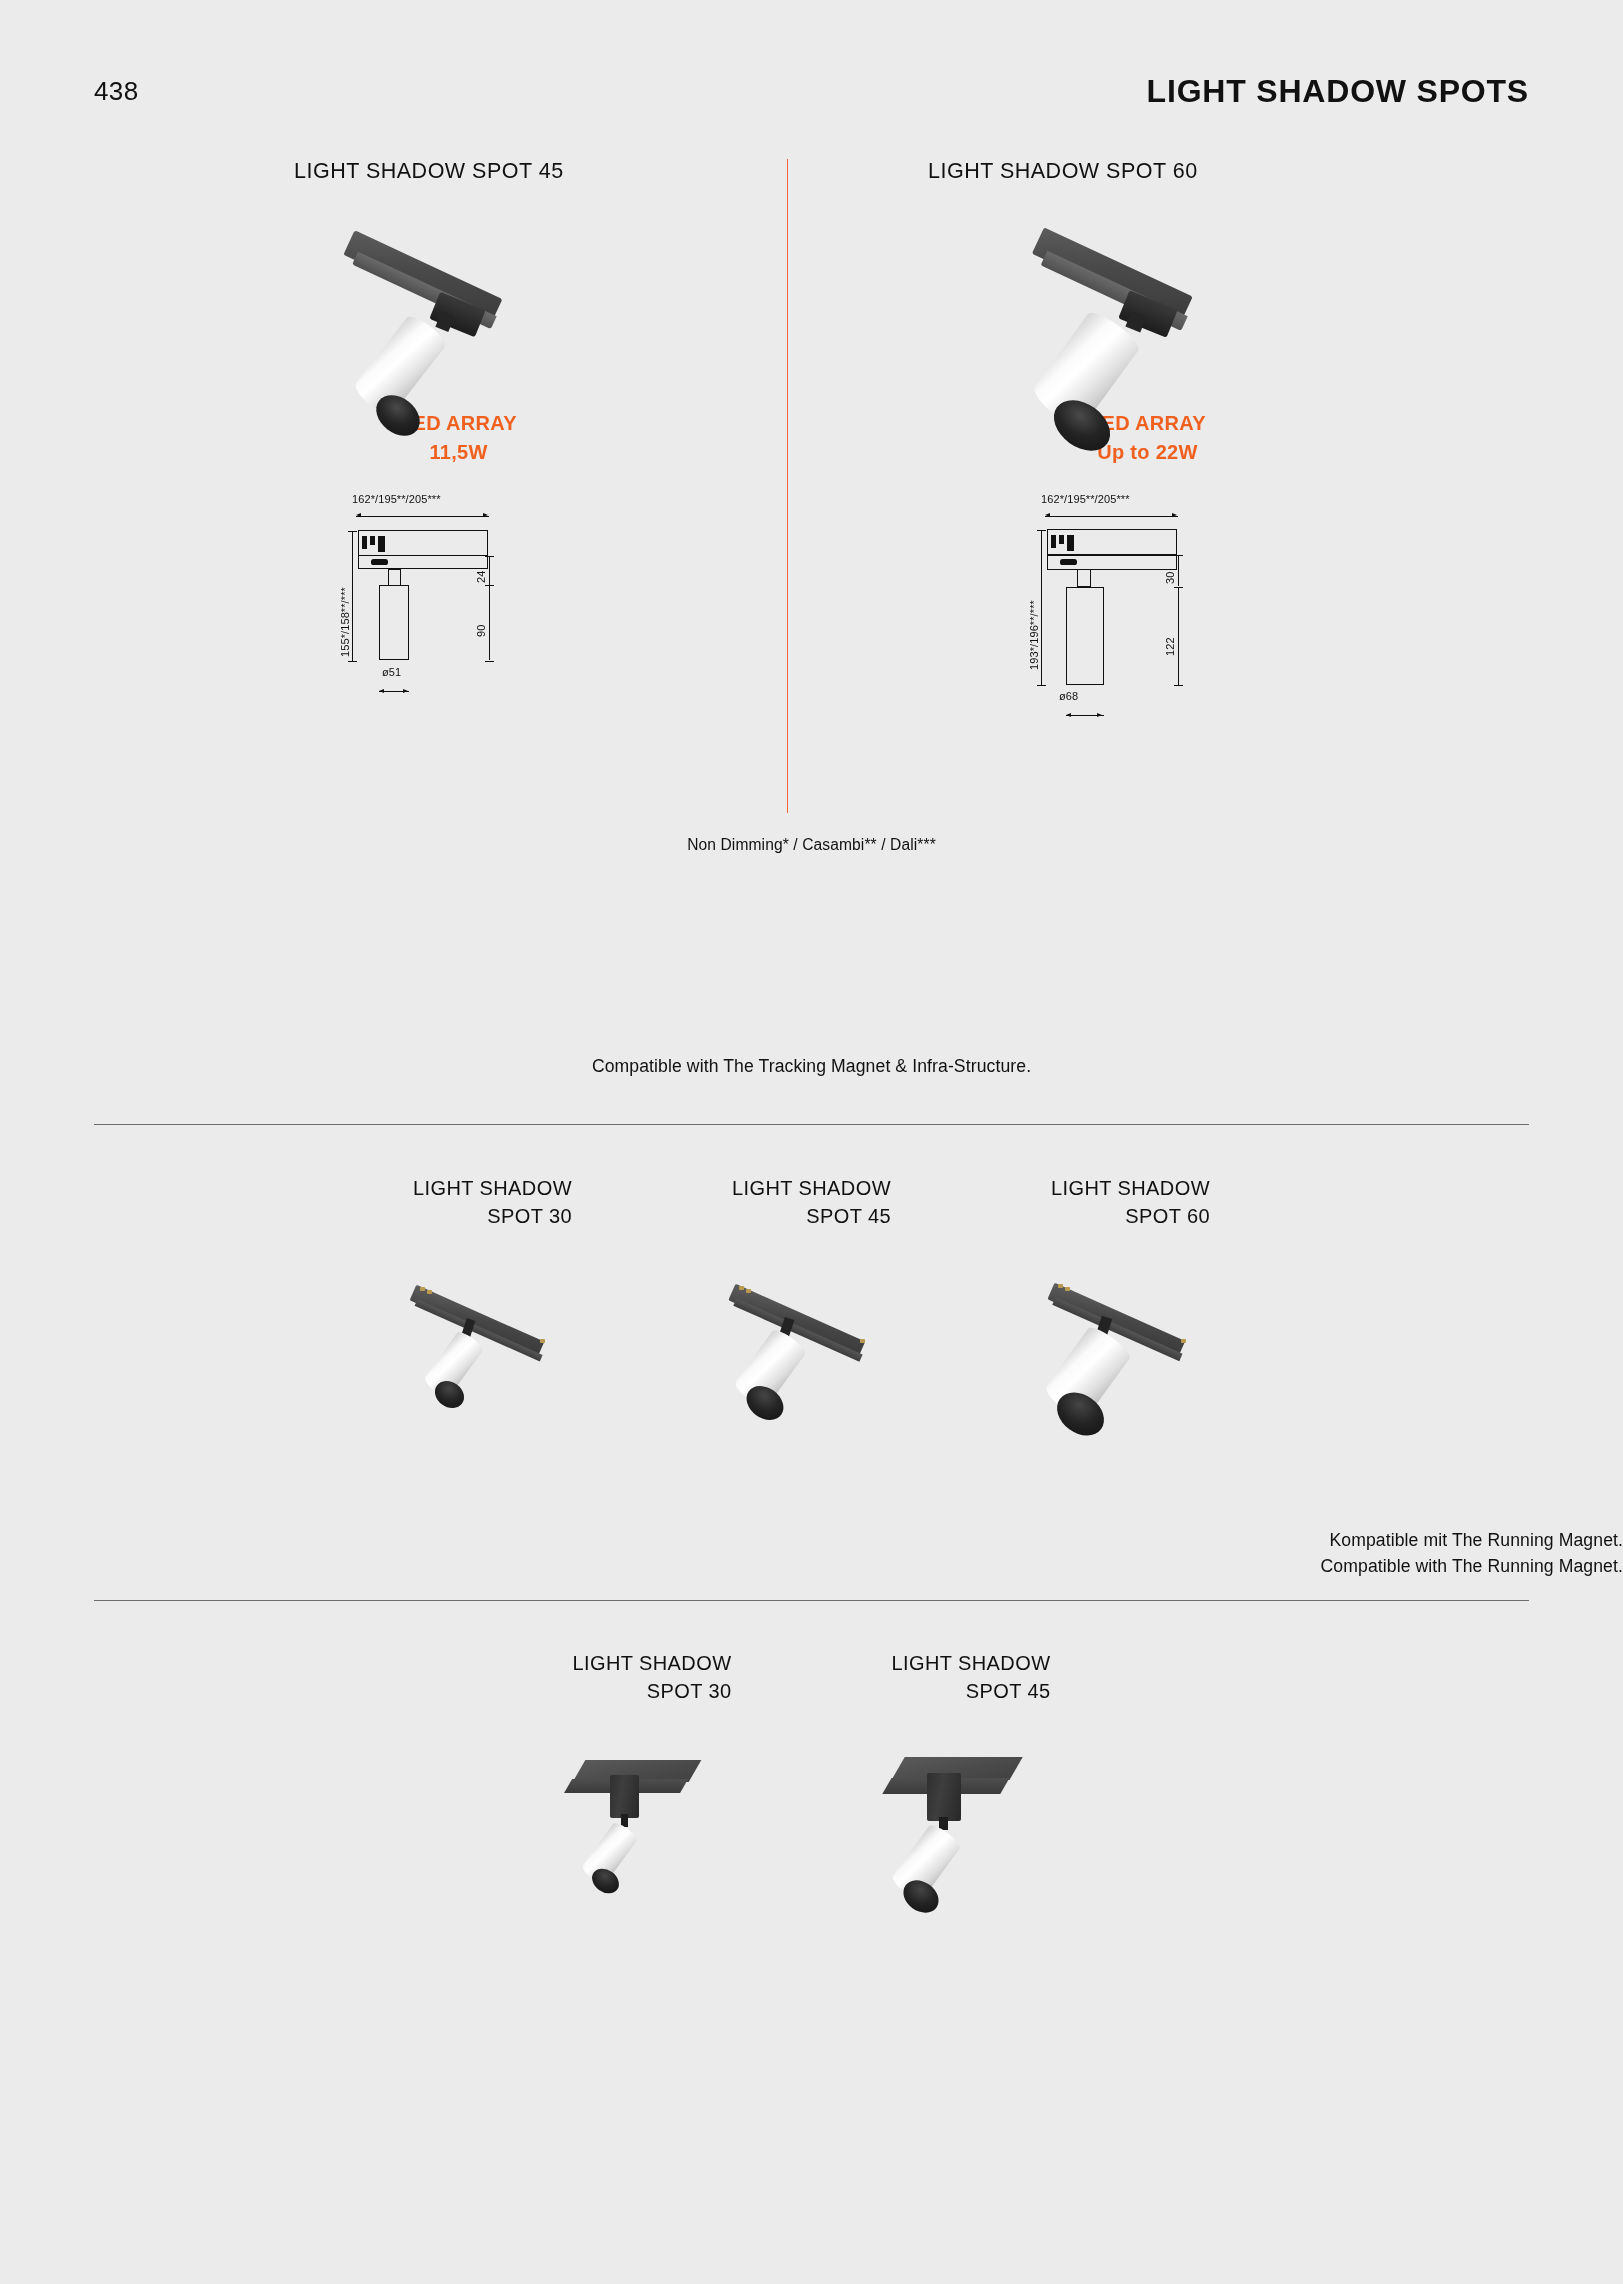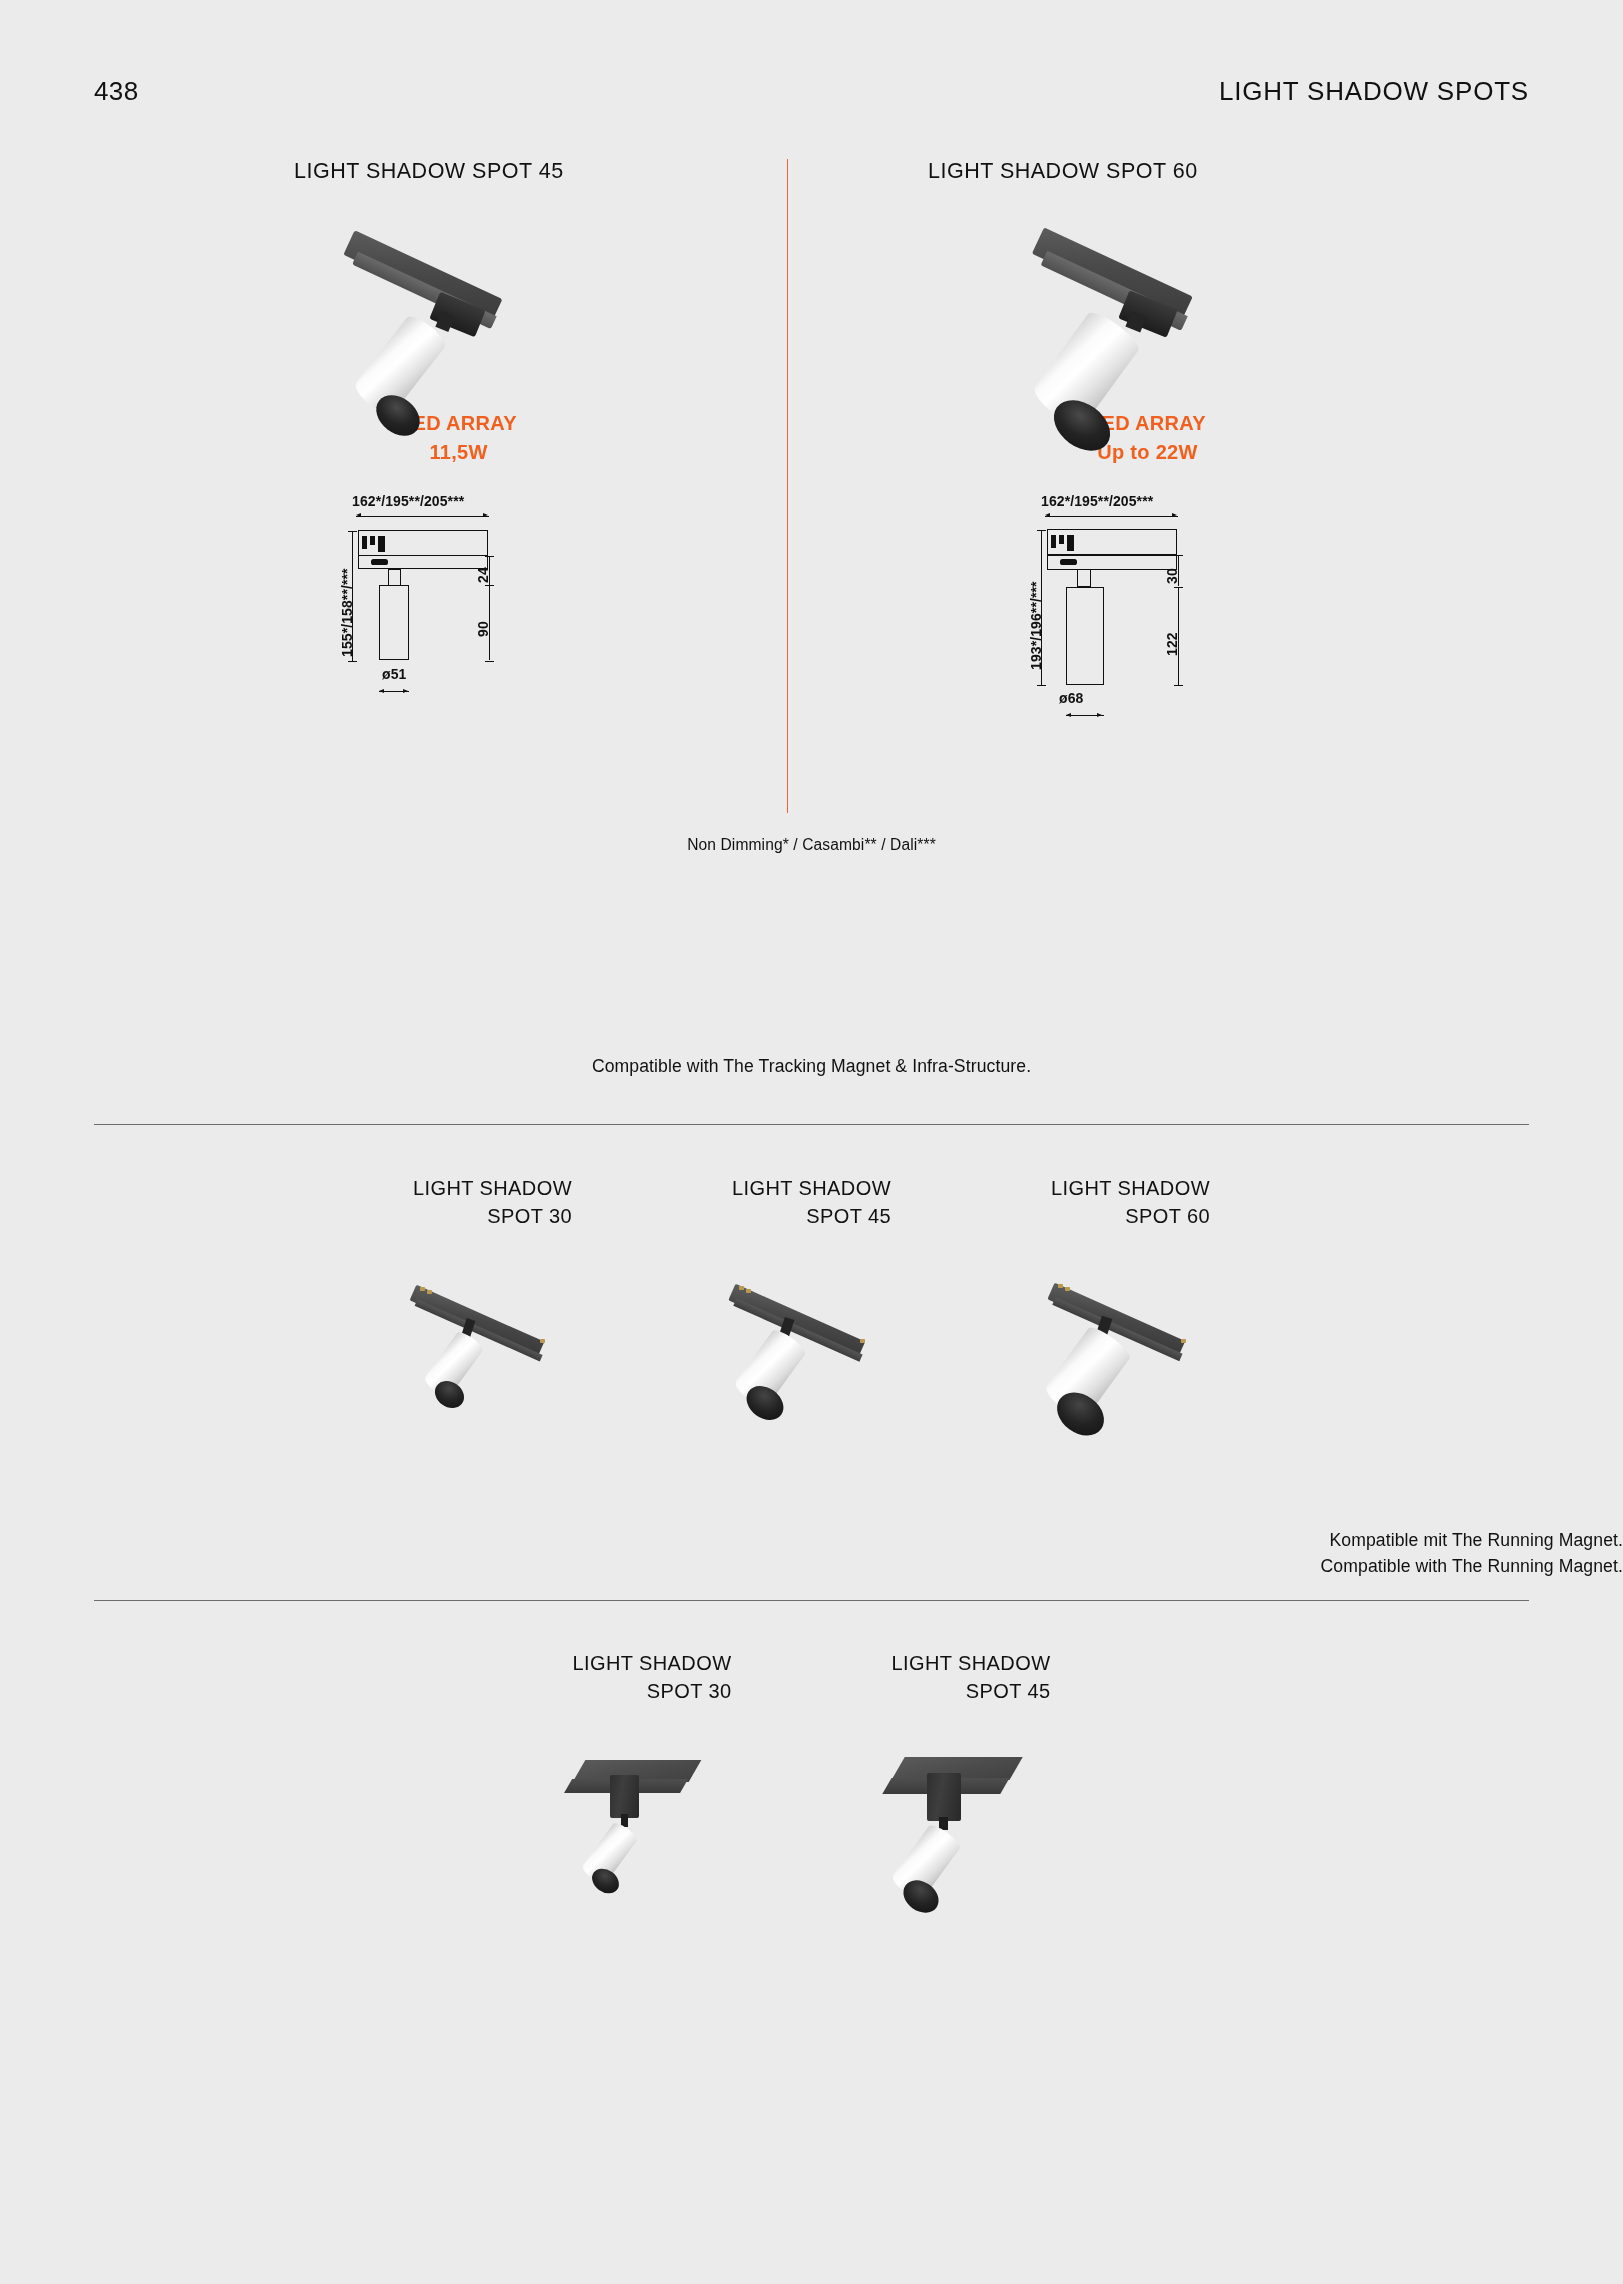--- a/index.html
+++ b/index.html
@@ -19,21 +19,21 @@
     position: absolute;
     top: 72px;
     left: 94px;
     right: 94px;
     height: 39px;
     display: flex;
     align-items: center;
     justify-content: space-between;
   }
   .page-number { font-size: 26px; letter-spacing: 0.4px; }
-  .header-title { font-size: 26px; letter-spacing: 0.8px; }
+  .header-title { font-size: 32px; letter-spacing: 0.8px; font-weight: bold; }
 
   
   .featured-section {
     position: absolute;
     top: 159px;
     left: 94px;
     right: 94px;
     height: 657px;
   }
   .featured-divider {
@@ -124,23 +124,22 @@
     line-height: 1.42;
     letter-spacing: 0.3px;
   }
 
   
   .tech {
     position: relative;
     margin-top: 27px;
     width: 273px;
     height: 234px;
-    font-size: 14px;
+    font-size: 11px;
     color: #111;
-    font-weight: bold;
   }
   .tech .dim-text { position: absolute; white-space: nowrap; letter-spacing: 0.1px; }
   .tech .dim-text.vert { transform: rotate(-90deg); transform-origin: left top; }
   .tech .line-h { position: absolute; height: 0.7px; background: #111; }
   .tech .line-v { position: absolute; width: 0.7px; background: #111; }
   .tech .tick-h { position: absolute; width: 8.5px; height: 0.7px; background: #111; }
   .tech .arrow-l, .tech .arrow-r {
     position: absolute; width: 0; height: 0;
     border-top: 2.6px solid transparent; border-bottom: 2.6px solid transparent;
   }

